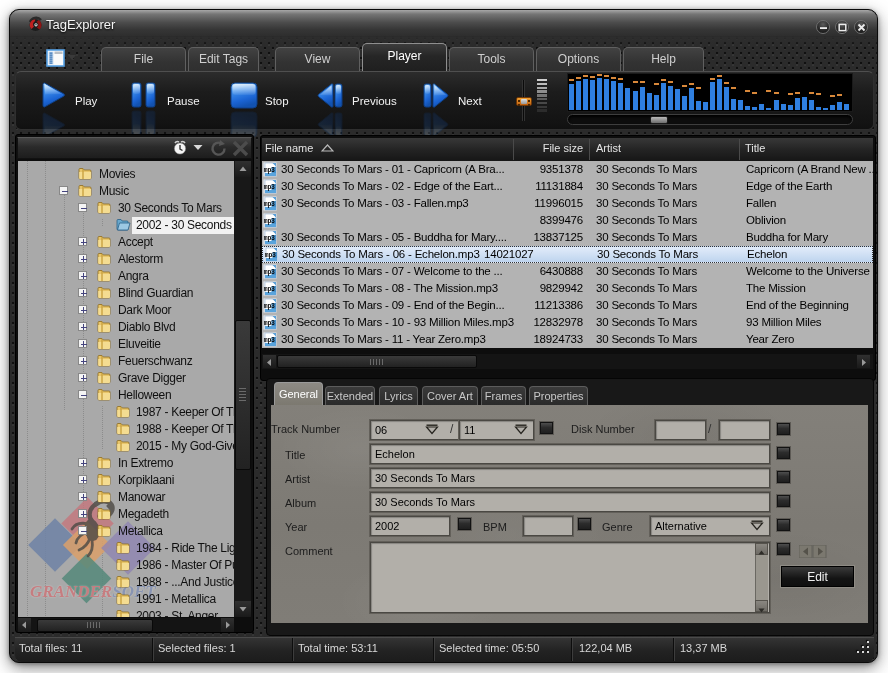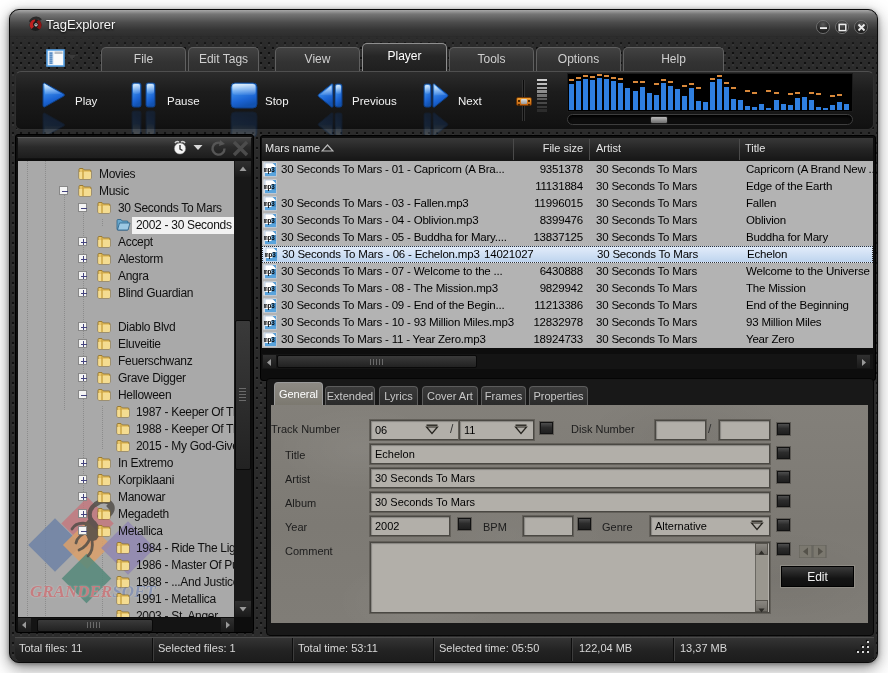--- a/index.html
+++ b/index.html
@@ -118,21 +118,21 @@
 </svg>
 <svg class="abs" style="left:57px;top:44px" width="10" height="7">
       <path d="M1 1 L9 1 L5 6 Z" fill="#3a3a3a"></path>
     </svg>
 <div class="tab abs" style="left:91px;width:85px">File</div>
 <div class="tab abs" style="left:178px;width:71px">Edit Tags</div>
 <div class="tab abs" style="left:265px;width:85px">View</div>
 <div class="tab active abs" style="left:352px;width:85px">Player</div>
 <div class="tab abs" style="left:439px;width:85px">Tools</div>
 <div class="tab abs" style="left:526px;width:85px">Options</div>
-<div class="tab abs" style="left:613px;width:101px">Help</div>
+<div class="tab abs" style="left:613px;width:81px">Help</div>
 <div id="toolbar" class="abs"></div>
 <svg width="0" height="0" style="position:absolute">
       <defs>
 <linearGradient id="bg1" x1="0" y1="0" x2="0.3" y2="1">
 <stop offset="0" stop-color="#9ed5fc"></stop>
           <stop offset="0.32" stop-color="#3e90ec"></stop>
           <stop offset="0.75" stop-color="#1b64d4"></stop>
           <stop offset="1" stop-color="#1252b0"></stop>
 </linearGradient>
 <linearGradient id="gl" x1="0" y1="0" x2="0" y2="1">
@@ -409,20 +409,32 @@
           <i style="left:1.5px;top:3.5px;width:6px;height:1.5px"></i>
           <i style="left:3.7px;top:1.3px;width:1.5px;height:6px"></i>
         </div>
 <div class="fold" style="left:79px;top:1px"><svg width="14" height="13" viewBox="0 0 14 13">
             <path d="M1 2.5 Q1 1.5 2 1.5 L5 1.5 L6.2 3 L12 3 Q13 3 13 4 L13 11 Q13 12 12 12 L2 12 Q1 12 1 11 Z" fill="#e8c56a" stroke="#8a6a20" stroke-width="0.8"></path>
             <path d="M1.2 5 L13 5 L13 11 Q13 12 12 12 L2 12 Q1.2 12 1.2 11 Z" fill="#f4dc91"></path>
             <path d="M4.5 1.8 L4.5 12 M5.5 2.6 L5.5 12" stroke="#c8a040" stroke-width="0.7"></path>
           </svg></div>
 <div class="abs" style="left:100px;top:0">Blind Guardian</div>
 </div>
+<div class="trow" style="left:0;top:141px;width:216px">
+<div class="ebox" style="left:60px;top:3px">
+          <i style="left:1.5px;top:3.5px;width:6px;height:1.5px"></i>
+          <i style="left:3.7px;top:1.3px;width:1.5px;height:6px"></i>
+        </div>
+<div class="fold" style="left:79px;top:1px"><svg width="14" height="13" viewBox="0 0 14 13">
+            <path d="M1 2.5 Q1 1.5 2 1.5 L5 1.5 L6.2 3 L12 3 Q13 3 13 4 L13 11 Q13 12 12 12 L2 12 Q1 12 1 11 Z" fill="#e8c56a" stroke="#8a6a20" stroke-width="0.8"></path>
+            <path d="M1.2 5 L13 5 L13 11 Q13 12 12 12 L2 12 Q1.2 12 1.2 11 Z" fill="#f4dc91"></path>
+            <path d="M4.5 1.8 L4.5 12 M5.5 2.6 L5.5 12" stroke="#c8a040" stroke-width="0.7"></path>
+          </svg></div>
+<div class="abs" style="left:100px;top:0">Dark Moor</div>
+</div>
 <div class="trow" style="left:0;top:158px;width:216px">
 <div class="ebox" style="left:60px;top:3px">
           <i style="left:1.5px;top:3.5px;width:6px;height:1.5px"></i>
           <i style="left:3.7px;top:1.3px;width:1.5px;height:6px"></i>
         </div>
 <div class="fold" style="left:79px;top:1px"><svg width="14" height="13" viewBox="0 0 14 13">
             <path d="M1 2.5 Q1 1.5 2 1.5 L5 1.5 L6.2 3 L12 3 Q13 3 13 4 L13 11 Q13 12 12 12 L2 12 Q1 12 1 11 Z" fill="#e8c56a" stroke="#8a6a20" stroke-width="0.8"></path>
             <path d="M1.2 5 L13 5 L13 11 Q13 12 12 12 L2 12 Q1.2 12 1.2 11 Z" fill="#f4dc91"></path>
             <path d="M4.5 1.8 L4.5 12 M5.5 2.6 L5.5 12" stroke="#c8a040" stroke-width="0.7"></path>
           </svg></div>
@@ -612,21 +624,21 @@
 <div class="sbarrow abs" style="left:8px;top:608px;width:13px;height:14px"><svg width="13" height="14">
         <path d="M8 3.5 L4 7 L8 10.5 Z" fill="#999"></path>
       </svg></div>
 <div class="sbarrow abs" style="left:211px;top:608px;width:13px;height:14px"><svg width="13" height="14">
         <path d="M5 3.5 L9 7 L5 10.5 Z" fill="#999"></path>
       </svg></div>
 <div class="sbth abs" style="left:27px;top:608.5px;width:116px;height:13px"></div>
 <div class="grip abs" style="left:77px;top:612px;width:13px;height:6px"></div>
 <div id="listwrap" class="abs"></div>
 <div id="listhead" class="abs"></div>
-<div class="abs" style="left:255px;top:132px;font-size:11px;color:#e4e4e4">Mars name</div>
+<div class="abs" style="left:255px;top:132px;font-size:11px;color:#e4e4e4">File name</div>
 <svg class="abs" style="left:311px;top:134px" width="13" height="8">
       <path d="M6.5 1 L12 7 L1 7 Z" fill="none" stroke="#b8b8b8" stroke-width="1.2"></path>
     </svg>
 <div class="abs" style="left:473px;top:132px;width:100px;text-align:right;font-size:11px;color:#e4e4e4">File size</div>
 <div class="abs" style="left:586px;top:132px;font-size:11px;color:#e4e4e4">Artist</div>
 <div class="abs" style="left:735px;top:132px;font-size:11px;color:#e4e4e4">Title</div>
 <div class="abs" style="left:503px;top:129px;width:1px;height:21px;background:#4a4a4a"></div>
 <div class="abs" style="left:579px;top:129px;width:1px;height:21px;background:#4a4a4a"></div>
 <div class="abs" style="left:729px;top:129px;width:1px;height:21px;background:#4a4a4a"></div>
 <div id="listbody" class="abs">
@@ -646,20 +658,21 @@
 </div>
 <div class="lrow" style="top:17px">
 <div class="abs" style="left:1px;top:1px"><svg width="14" height="15" viewBox="0 0 14 15">
             <rect x="0.5" y="0.5" width="13" height="14" fill="#e8edf4"></rect>
             <path d="M2 1 L10 1 L13 4 L13 14 L2 14 Z" fill="#ffffff" stroke="#98b4d0" stroke-width="0.6"></path>
             <path d="M9.5 1 L13 1 L13 4.5 Z" fill="#5aa0d8"></path>
             <path d="M8.5 5 L13 5 L13 14 L8.5 14 Z" fill="#4892cc"></path>
             <path d="M2 11 L13 11 L13 14 L2 14 Z" fill="#5aa4dc"></path>
             <text x="0.8" y="9.5" font-size="6.4" font-weight="bold" fill="#0a0a0a" font-family="Liberation Mono">mp3</text>
           </svg></div>
+<div class="abs" style="left:19px;top:0;width:240px;overflow:hidden;white-space:nowrap">30 Seconds To Mars - 02 - Edge of the Eart...</div>
 <div class="abs" style="left:221px;width:100px;text-align:right;top:0">11131884</div>
 <div class="abs" style="left:334px;top:0">30 Seconds To Mars</div>
 <div class="abs" style="left:484px;top:0">Edge of the Earth</div>
 </div>
 <div class="lrow" style="top:34px">
 <div class="abs" style="left:1px;top:1px"><svg width="14" height="15" viewBox="0 0 14 15">
             <rect x="0.5" y="0.5" width="13" height="14" fill="#e8edf4"></rect>
             <path d="M2 1 L10 1 L13 4 L13 14 L2 14 Z" fill="#ffffff" stroke="#98b4d0" stroke-width="0.6"></path>
             <path d="M9.5 1 L13 1 L13 4.5 Z" fill="#5aa0d8"></path>
             <path d="M8.5 5 L13 5 L13 14 L8.5 14 Z" fill="#4892cc"></path>
@@ -673,21 +686,20 @@
 </div>
 <div class="lrow" style="top:51px">
 <div class="abs" style="left:1px;top:1px"><svg width="14" height="15" viewBox="0 0 14 15">
             <rect x="0.5" y="0.5" width="13" height="14" fill="#e8edf4"></rect>
             <path d="M2 1 L10 1 L13 4 L13 14 L2 14 Z" fill="#ffffff" stroke="#98b4d0" stroke-width="0.6"></path>
             <path d="M9.5 1 L13 1 L13 4.5 Z" fill="#5aa0d8"></path>
             <path d="M8.5 5 L13 5 L13 14 L8.5 14 Z" fill="#4892cc"></path>
             <path d="M2 11 L13 11 L13 14 L2 14 Z" fill="#5aa4dc"></path>
             <text x="0.8" y="9.5" font-size="6.4" font-weight="bold" fill="#0a0a0a" font-family="Liberation Mono">mp3</text>
           </svg></div>
-<div class="abs" style="left:19px;top:0;width:240px;overflow:hidden;white-space:nowrap">30 Seconds To Mars - 04 - Oblivion.mp3</div>
 <div class="abs" style="left:221px;width:100px;text-align:right;top:0">8399476</div>
 <div class="abs" style="left:334px;top:0">30 Seconds To Mars</div>
 <div class="abs" style="left:484px;top:0">Oblivion</div>
 </div>
 <div class="lrow" style="top:68px">
 <div class="abs" style="left:1px;top:1px"><svg width="14" height="15" viewBox="0 0 14 15">
             <rect x="0.5" y="0.5" width="13" height="14" fill="#e8edf4"></rect>
             <path d="M2 1 L10 1 L13 4 L13 14 L2 14 Z" fill="#ffffff" stroke="#98b4d0" stroke-width="0.6"></path>
             <path d="M9.5 1 L13 1 L13 4.5 Z" fill="#5aa0d8"></path>
             <path d="M8.5 5 L13 5 L13 14 L8.5 14 Z" fill="#4892cc"></path>

